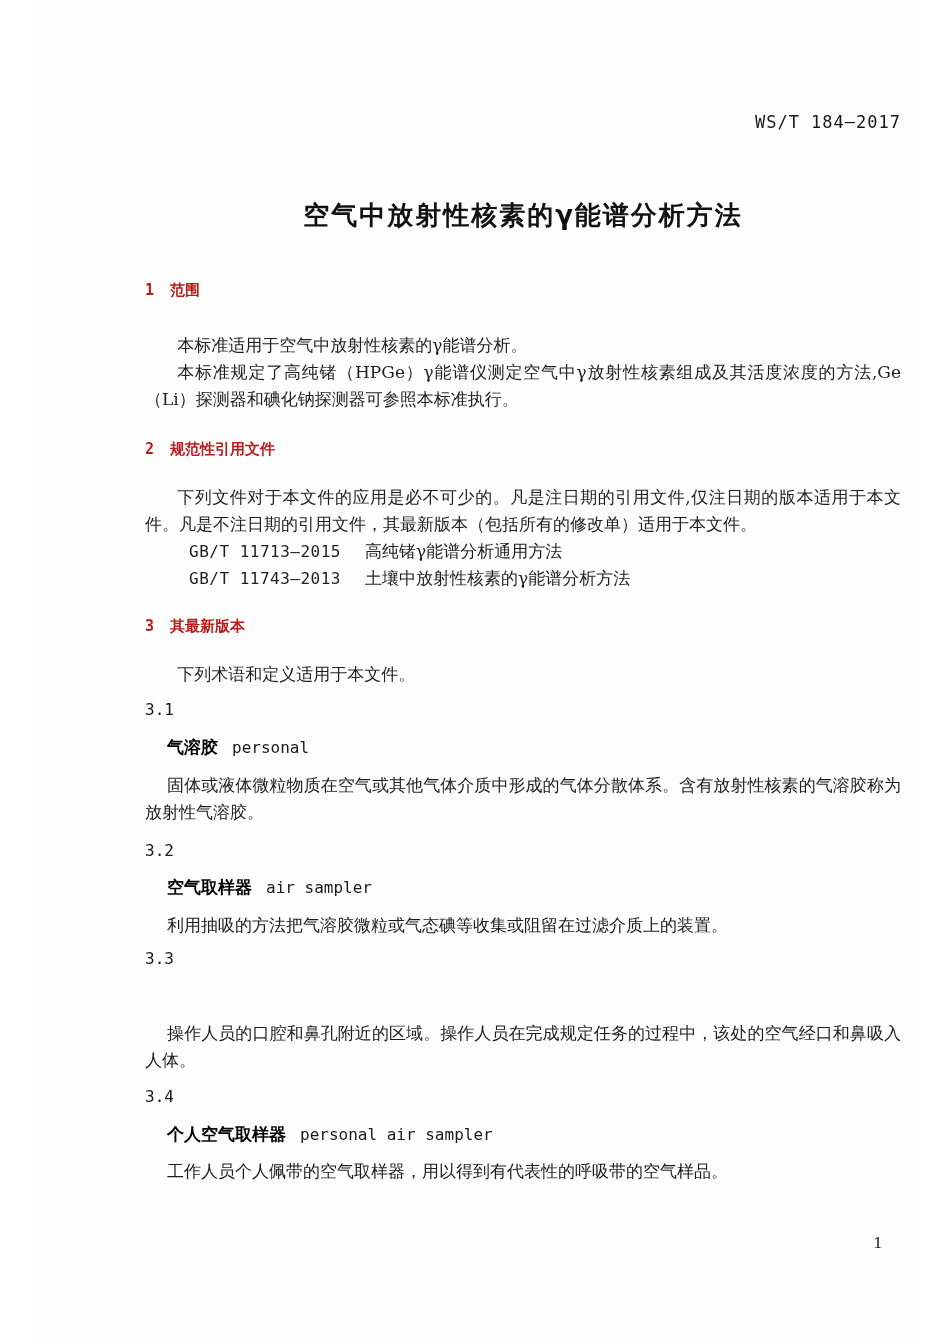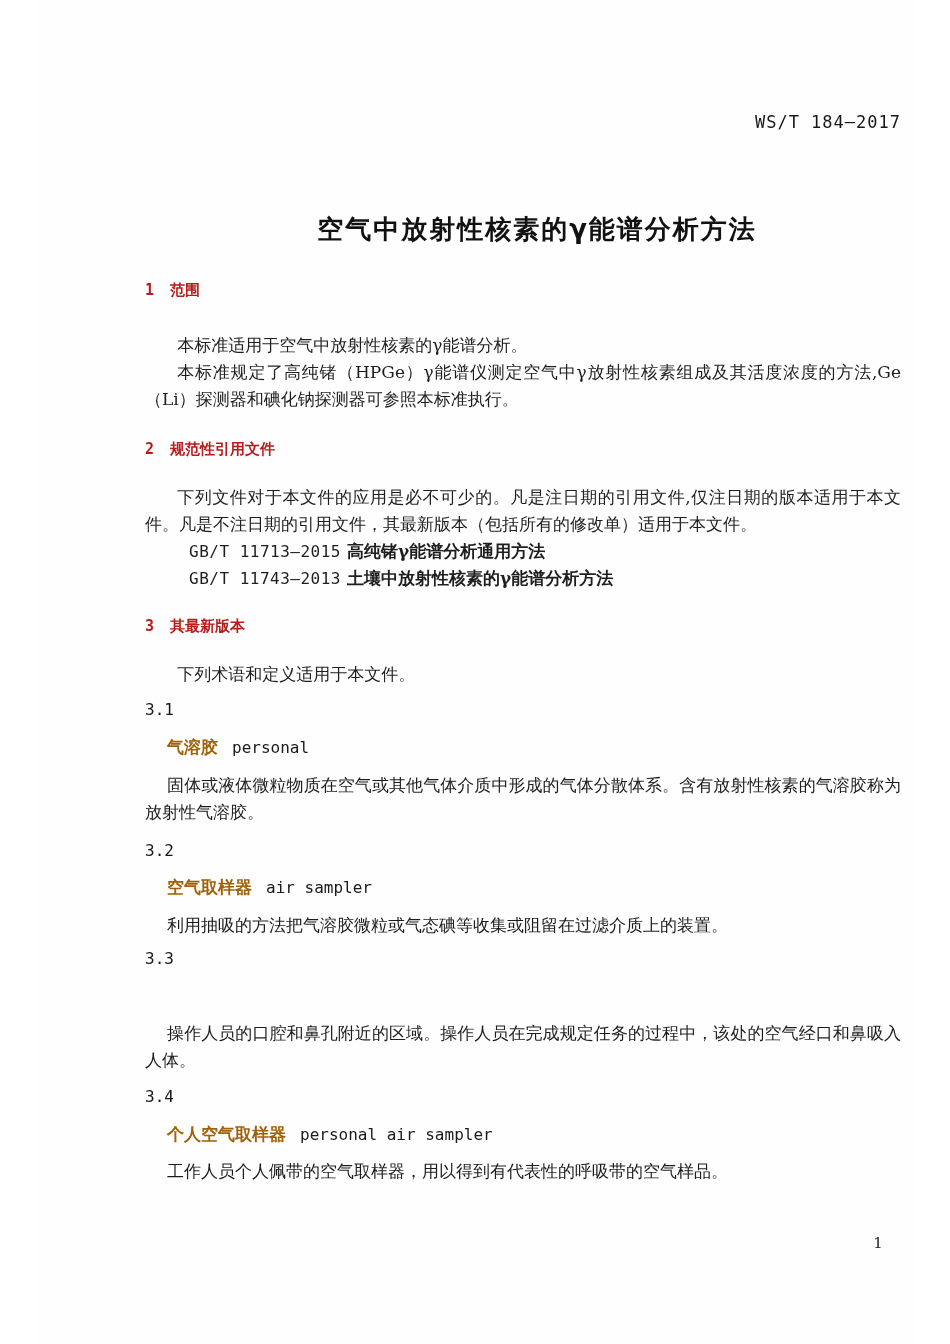--- a/index.html
+++ b/index.html
@@ -19,21 +19,21 @@
   .doc-number {
     top: 112px;
     text-align: right;
     font-family: "DejaVu Sans Mono", monospace;
     font-size: 17px;
     letter-spacing: 1px;
     color: #181818;
   }
   .doc-title {
     top: 198px;
-    margin: 14px;
+    margin: 0;
     text-align: center;
     font-family: "DejaVu Sans", sans-serif;
     font-weight: 700;
     font-size: 26px;
     letter-spacing: 2px;
     color: #111;
   }
   .sec-heading {
     font-family: "DejaVu Sans", sans-serif;
     font-weight: 700;
@@ -52,32 +52,32 @@
     color: #1e1e1e;
   }
   .body-text p { margin: 0; text-indent: 1.9em; }
   .refs { padding-left: 44px; }
   .ref-line { line-height: 27px; white-space: nowrap; }
   .ref-code {
     font-family: "DejaVu Sans Mono", monospace;
     font-size: 16px;
     letter-spacing: 0.5px;
   }
-  .ref-title { font-size: 17px; margin-left: 6px; font-weight: bold; }
+  .ref-title { font-size: 17px; margin-left: 24px; }
   .term-num {
     font-family: "DejaVu Sans Mono", monospace;
     font-size: 16px;
     color: #181818;
   }
   .term-line { padding-left: 22px; }
   .term-zh {
     font-family: "DejaVu Sans", sans-serif;
     font-weight: 700;
     font-size: 17px;
-    color: #a16207;
+    color: #000000;
   }
   .term-en {
     font-family: "DejaVu Sans Mono", monospace;
     font-size: 16px;
     margin-left: 14px;
     color: #1a1a1a;
   }
   .term-def { font-size: 17px; line-height: 27px; text-align: justify; }
   .term-def p { margin: 0; text-indent: 1.3em; }
   .page-number {

